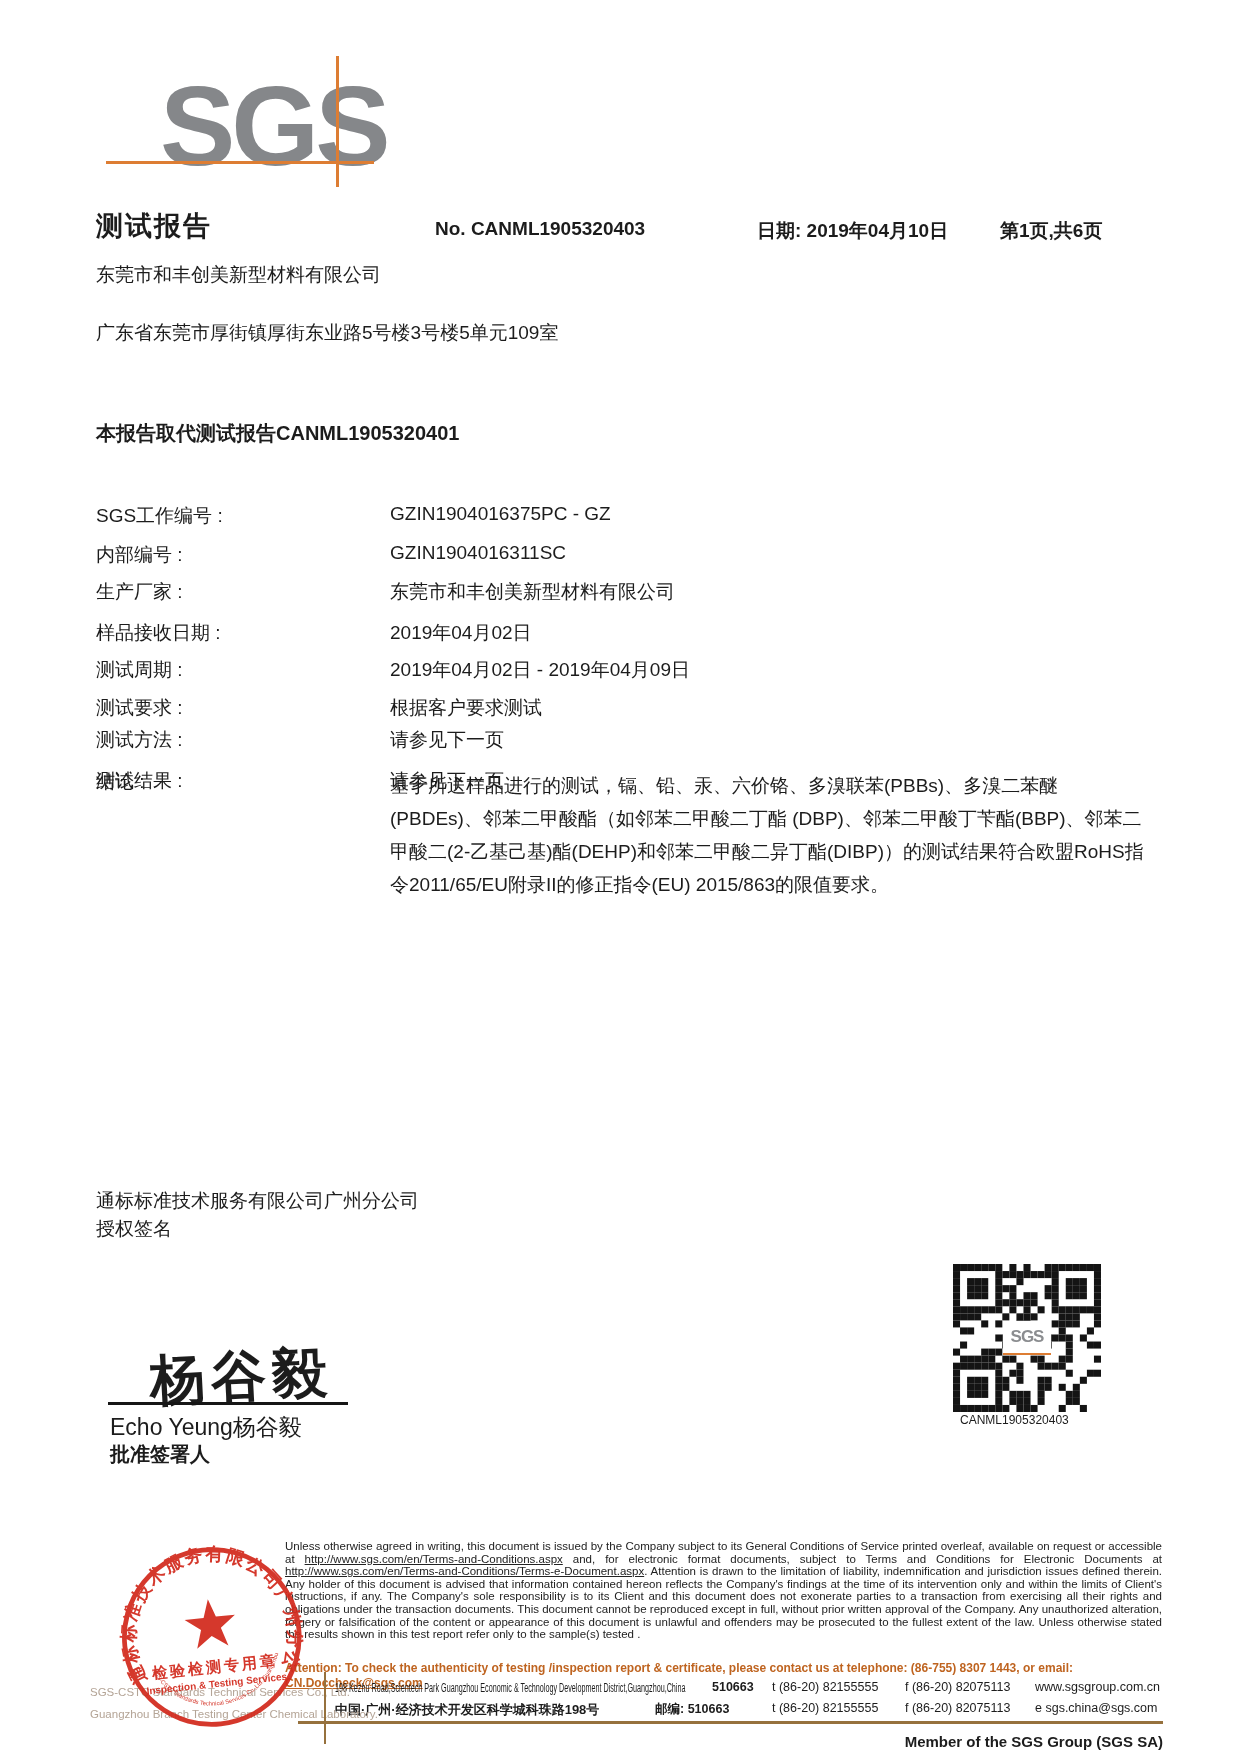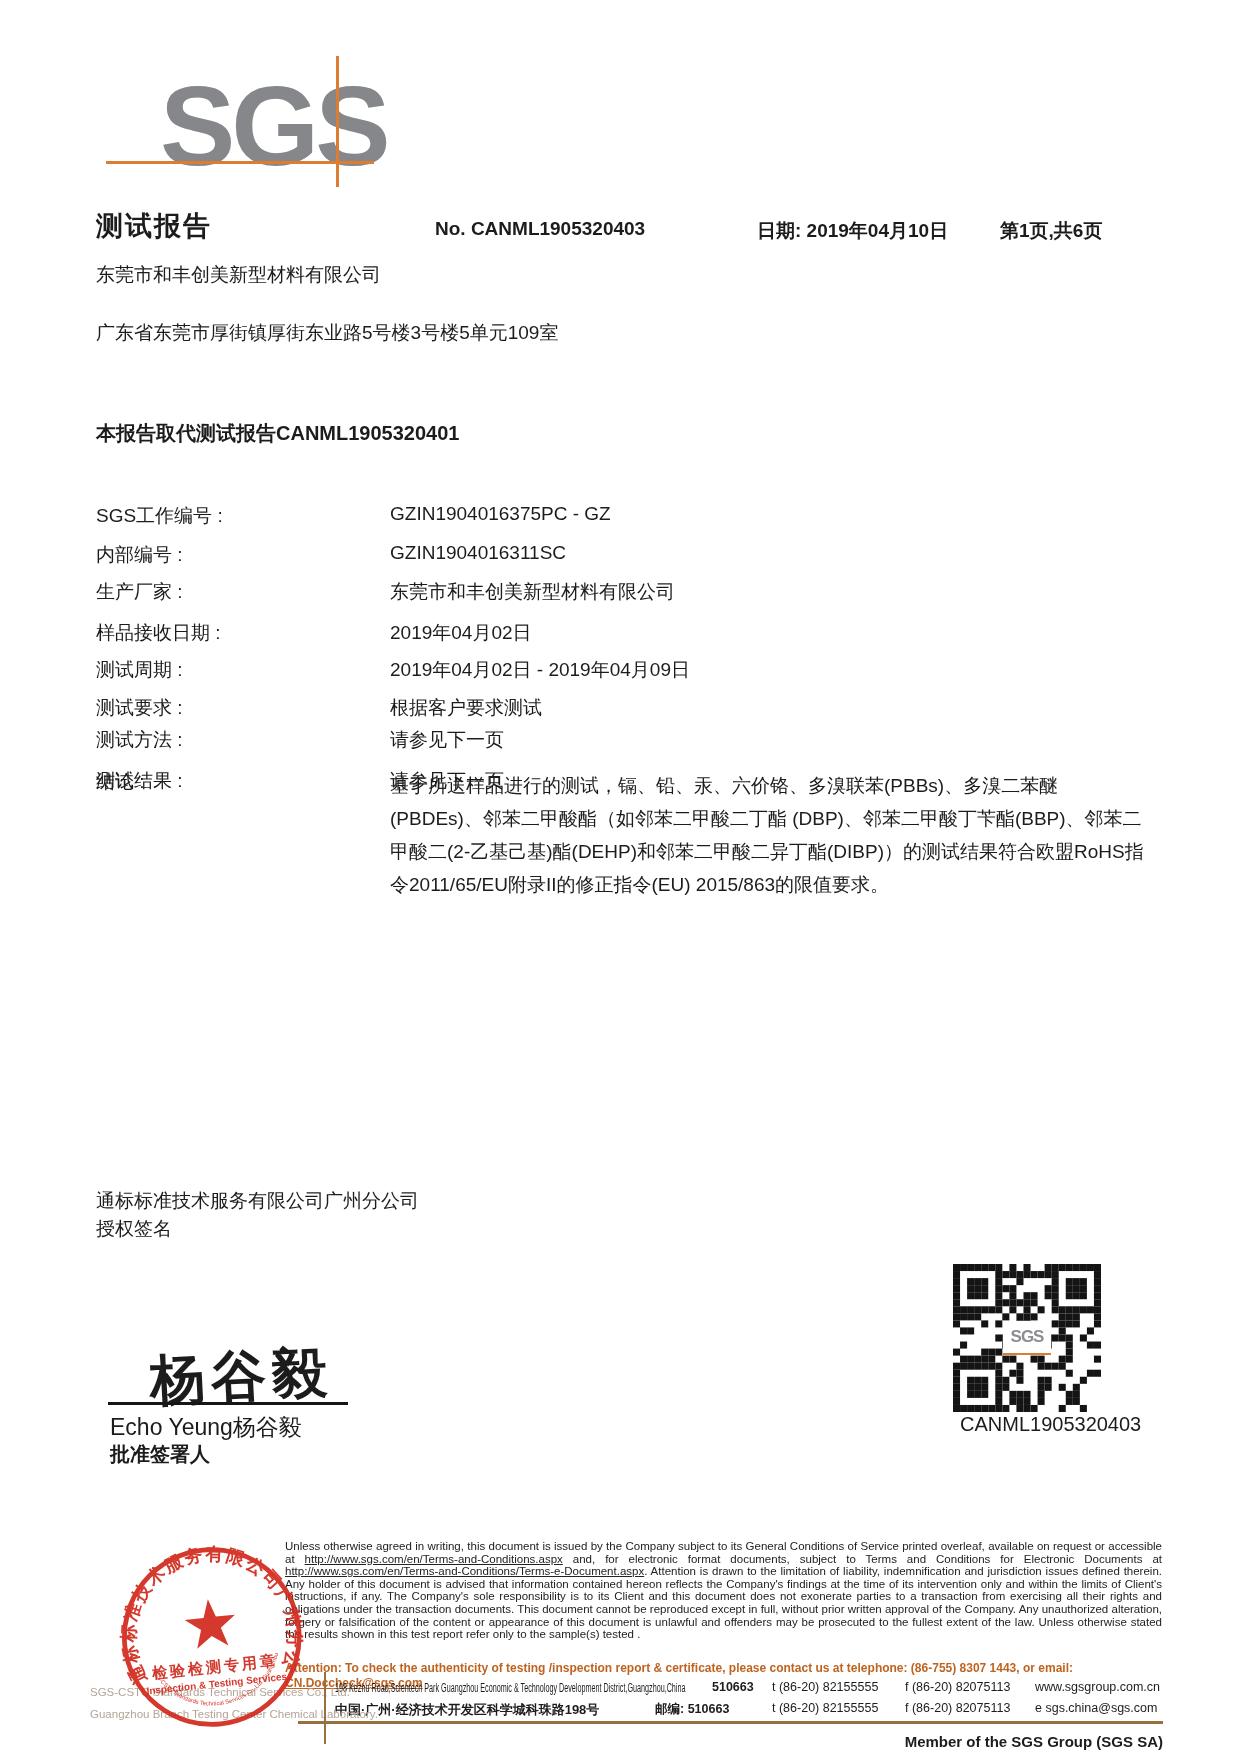--- a/index.html
+++ b/index.html
@@ -29,21 +29,21 @@
   .sig-script{font-family:"DejaVu Serif",serif;font-weight:700;font-size:55px;transform:rotate(-3deg);letter-spacing:6px;}
   .sig-line{height:3px;background:#161616;}
   .sig-name{font-size:23px;}
   .sig-role{font-size:20px;font-weight:bold;}
 
   
   .qr-box{width:148px;height:148px;}
   .qr-center{position:absolute;left:50px;top:57px;width:48px;height:32px;background:#ffffff;
              display:flex;align-items:center;justify-content:center;border-bottom:2px solid #dd7d33;}
   .qr-center span{font-size:17px;font-weight:700;color:#8b8d90;letter-spacing:-1px;}
-  .qr-label{font-size:20px;text-align:right;}
+  .qr-label{font-size:12px;text-align:right;}
 
   
   .disclaimer{width:877px;font-size:11.5px;line-height:12.6px;text-align:justify;color:#222222;}
   .disclaimer .url{text-decoration:underline;}
   .attention{width:877px;font-size:12px;line-height:15px;font-weight:700;color:#bf6420;}
   .attention .email{text-decoration:underline;}
   .addr-seg{font-size:12.5px;white-space:nowrap;}
   .addr-street-en{transform:scaleX(0.60);transform-origin:left center;font-size:12px;}
   .addr-street-cn{font-weight:700;font-size:13px;}
   .tan{color:#b4a496;font-size:11.5px;white-space:nowrap;}

